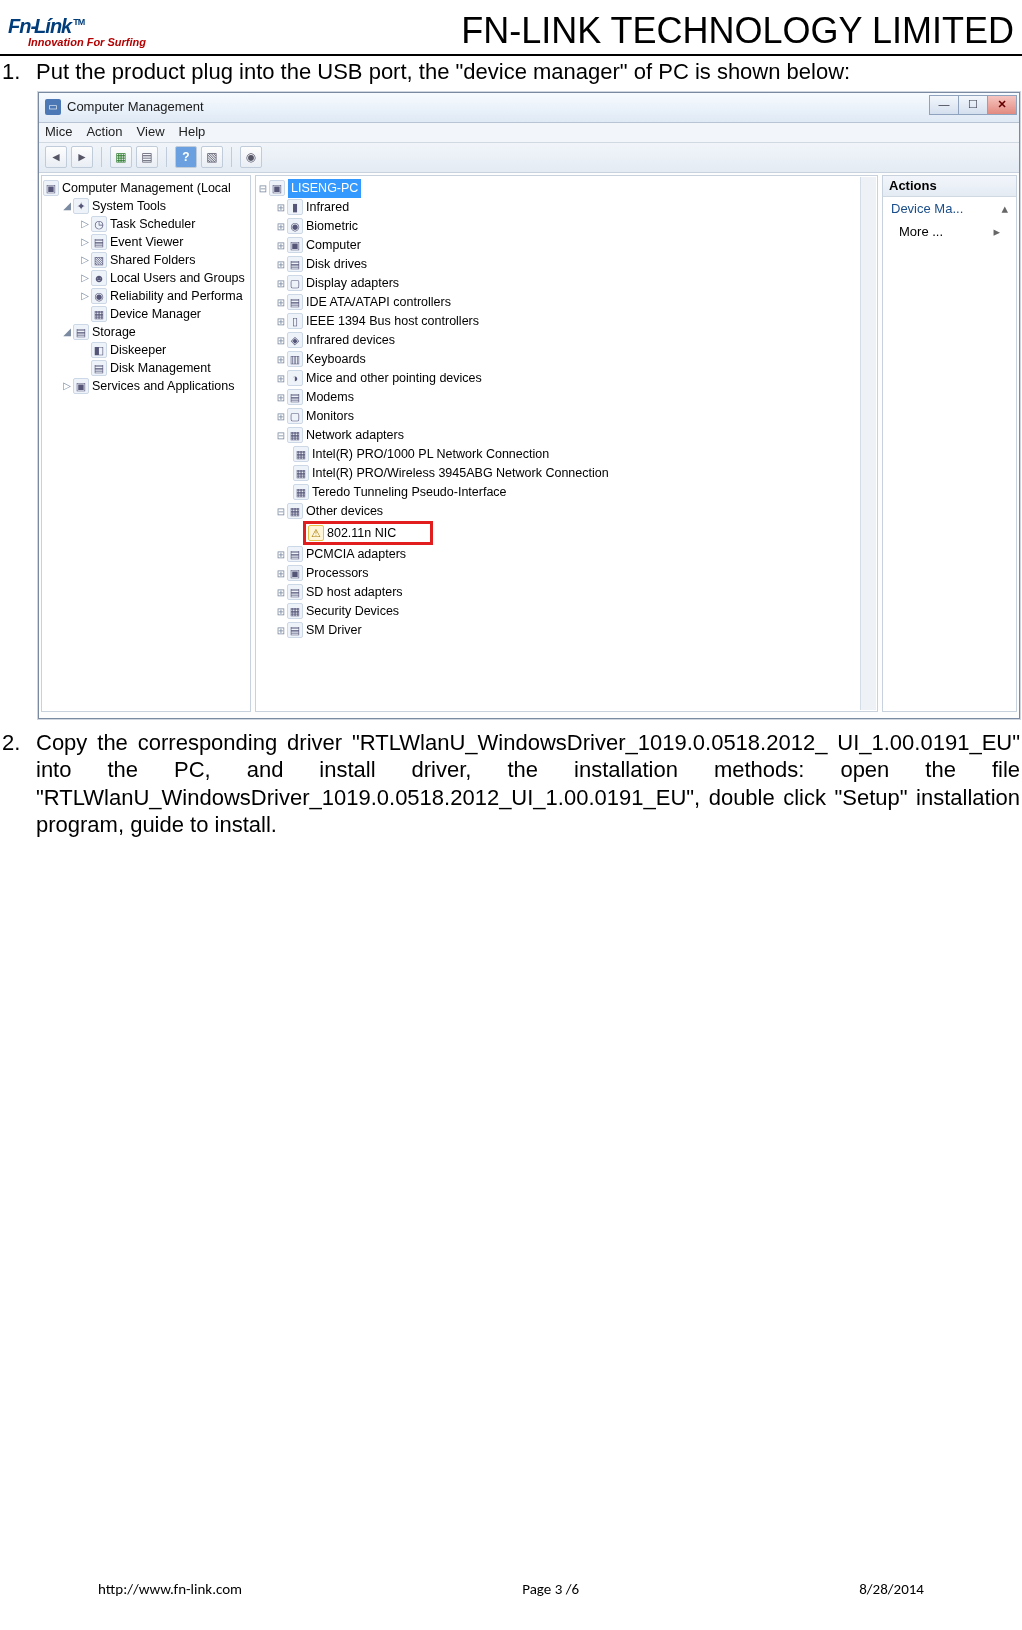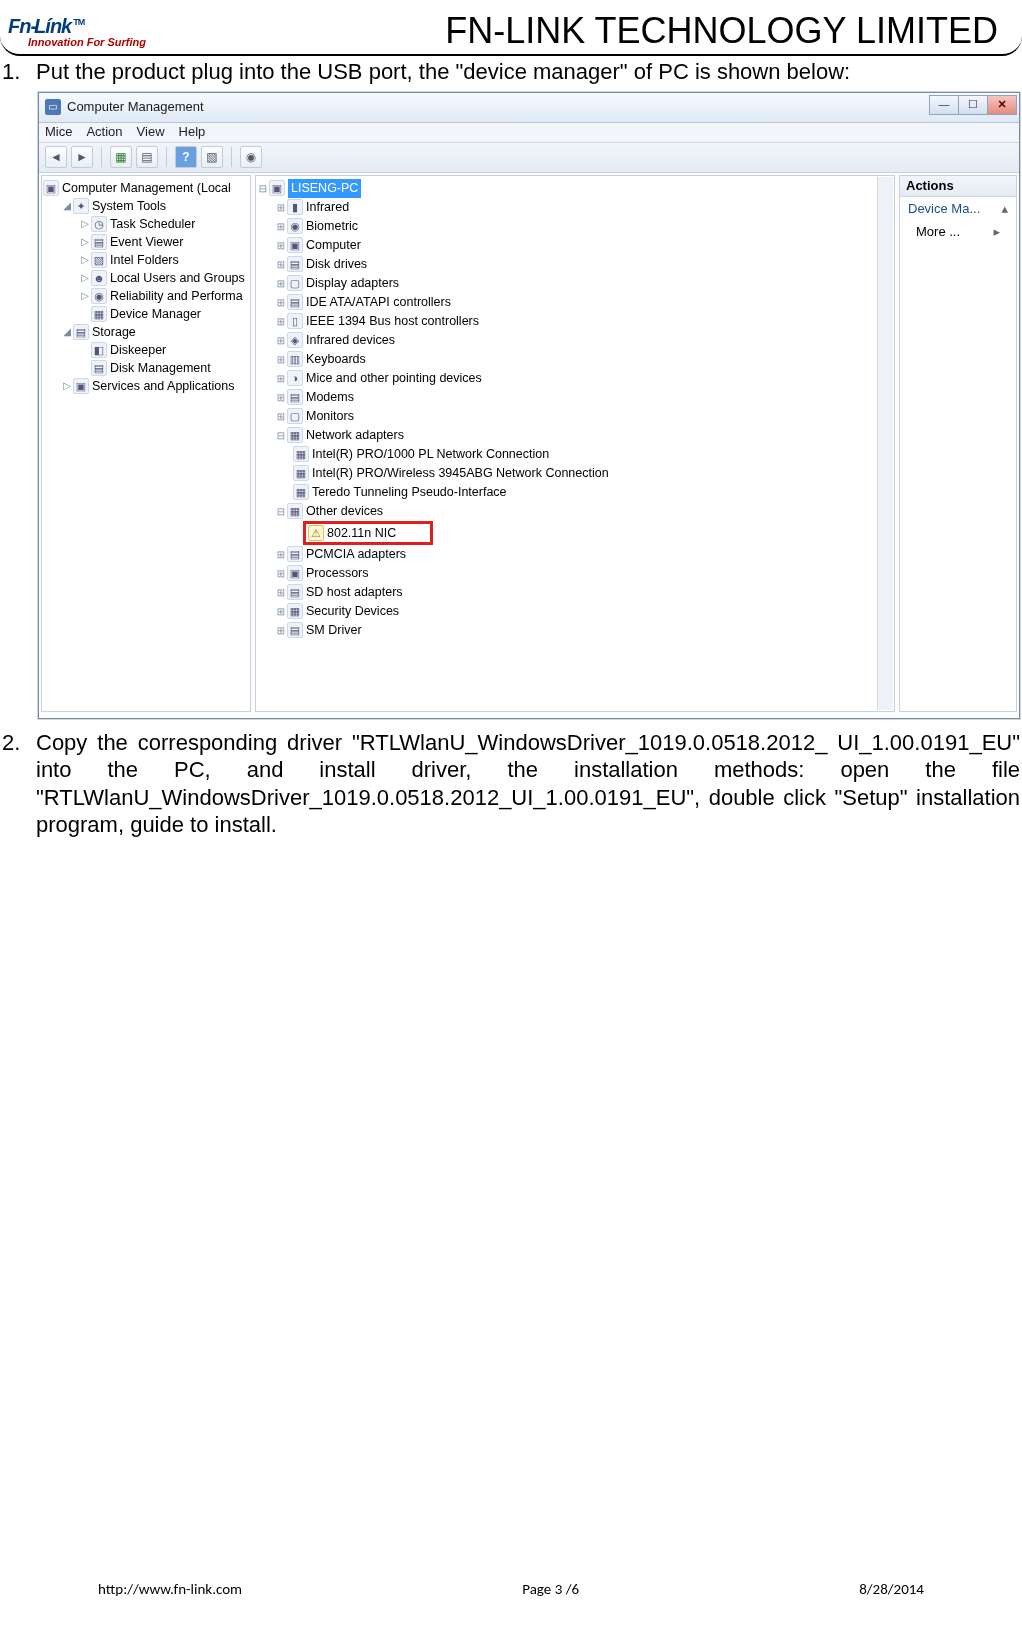--- a/index.html
+++ b/index.html
@@ -9,23 +9,22 @@
     background: #fff;
     font-family: Arial, sans-serif;
     color: #000;
     position: relative;
   }
   
   .header {
     display:flex;
     align-items:center;
     justify-content:space-between;
-    padding: 10px 24px 2px 8px;
+    padding: 10px 8px 2px 8px;
     border-bottom: 2px solid #000;
-    border-radius: 20px;
   }
   .logo-wrap {
     display:flex;
     flex-direction:column;
     align-items:flex-start;
   }
   .logo-top {
     font-family: Verdana, Arial, sans-serif;
     font-size: 20px;
     font-weight: 900;
@@ -152,21 +151,21 @@
     height: calc(100% - 84px);
   }
   .pane {
     border:1px solid #c8d2de;
     margin:2px;
     overflow:hidden;
     background:#fff;
   }
   .pane-left { width:210px; flex-shrink:0; }
   .pane-mid  { flex:1; position:relative;}
-  .pane-right{ width:118px; flex-shrink:0; }
+  .pane-right{ width:135px; flex-shrink:0; }
   .pane-mid .scroll-ind {
     position:absolute; right:1px; top:1px; bottom:1px; width:16px;
     background:#eef2f7; border-left:1px solid #d4dce6;
   }
   .tree { padding:3px 1px; font-size:12.5px; line-height:18px; }
   .tree .row { display:flex; align-items:center; white-space:nowrap; }
   .tree .ind1 { padding-left:18px; }
   .tree .ind2 { padding-left:36px; }
   .tree .tgl {
     width:12px; display:inline-block; color:#7a8aa0; font-size:10px; text-align:center;
@@ -282,21 +281,21 @@
               <span>Task Scheduler</span>
             </div>
           <div class="row ind2">
               <span class="tgl">▷</span>
               <span class="ico">▤</span>
               <span>Event Viewer</span>
             </div>
           <div class="row ind2">
               <span class="tgl">▷</span>
               <span class="ico">▧</span>
-              <span>Intel Folders</span>
+              <span>Shared Folders</span>
             </div>
           <div class="row ind2">
               <span class="tgl">▷</span>
               <span class="ico">☻</span>
               <span>Local Users and Groups</span>
             </div>
           <div class="row ind2">
               <span class="tgl">▷</span>
               <span class="ico">◉</span>
               <span>Reliability and Performa</span>

